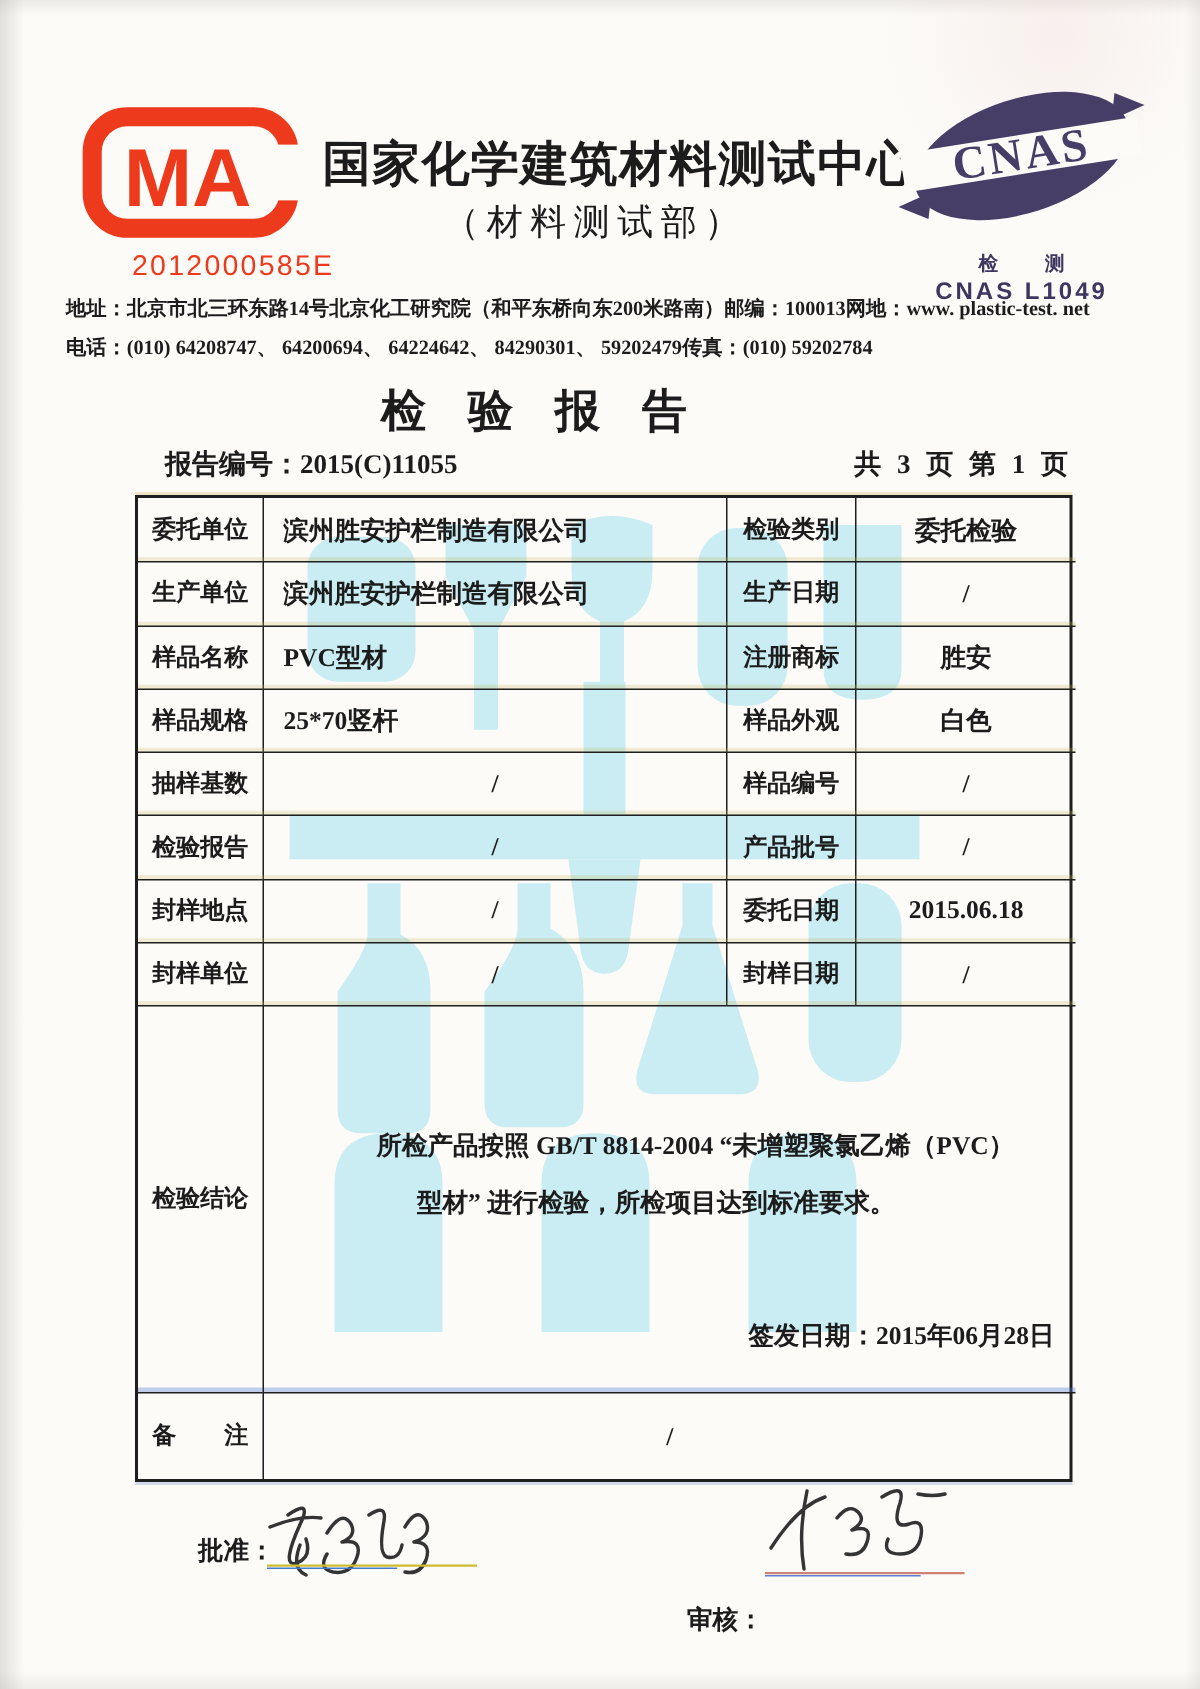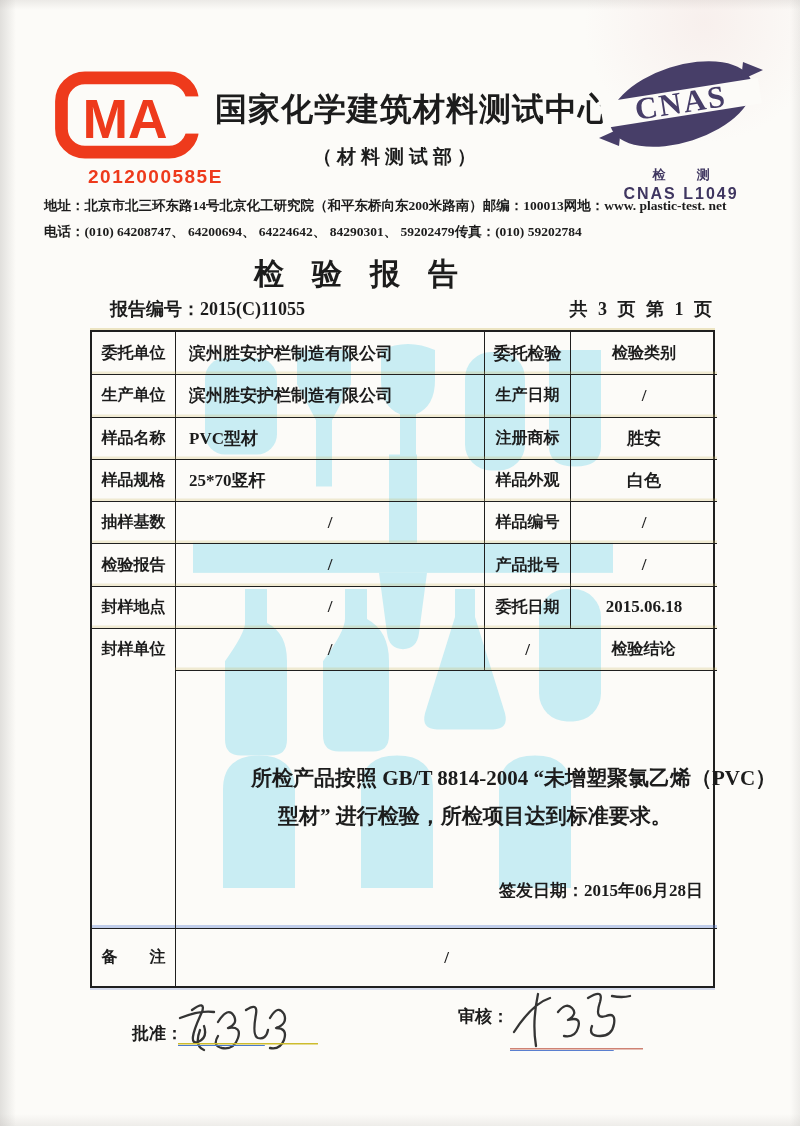--- a/index.html
+++ b/index.html
@@ -11,25 +11,25 @@
       linear-gradient(90deg, rgba(180,178,175,.38) 0, rgba(255,255,255,0) 16px),
       linear-gradient(270deg, rgba(195,193,190,.25) 0, rgba(255,255,255,0) 10px),
       linear-gradient(180deg, rgba(205,202,198,.35) 0, rgba(255,255,255,0) 10px),
       linear-gradient(0deg, rgba(205,202,198,.30) 0, rgba(255,255,255,0) 12px),
       #fcfbf8;
   }
   .abs{position:absolute;}
   
   .cma-block{left:52px;top:70px;width:150px;text-align:center;}
   .cma-cert{margin-top:2px;font-family:"Liberation Sans","DejaVu Sans",sans-serif;
-    font-weight:bold;font-size:19px;letter-spacing:1.5px;color:#ee3a1c;margin-left:36px;}
+    font-weight:normal;font-size:19px;letter-spacing:1.5px;color:#ee3a1c;margin-left:36px;}
   .titles{left:192px;top:88px;width:410px;text-align:center;}
   .main-title{font-family:Liberation Sans, sans-serif;font-weight:bold;
     font-size:32px;letter-spacing:1px;white-space:nowrap;margin-left:23px;}
-  .sub-title{margin-top:12px;font-weight:bold;font-size:19px;letter-spacing:5px;}
+  .sub-title{margin-top:0;font-weight:normal;font-size:24px;letter-spacing:5px;}
   .cnas-block{left:596px;top:56px;width:170px;text-align:center;color:#3f3660;}
   .cnas-tag{margin-top:2px;font-weight:bold;font-size:13px;letter-spacing:14px;margin-right:-14px;}
   .cnas-code{font-family:"Liberation Sans","DejaVu Sans",sans-serif;font-weight:bold;
     font-size:16px;letter-spacing:2px;margin-top:1px;}
   
   .contact{left:44px;top:193px;width:714px;font-size:13.5px;font-weight:600;line-height:26px;}
   .contact .row{display:flex;white-space:nowrap;}
   
   .heading-wrap{left:0;top:254px;width:712px;text-align:center;}
   .heading{font-weight:bold;font-size:30px;letter-spacing:28px;margin-right:-28px;display:inline-block;}
@@ -49,22 +49,22 @@
   }
   .c{box-sizing:border-box;display:flex;align-items:center;justify-content:center;
      font-weight:bold;font-size:16px;white-space:nowrap;}
   .val{font-size:17px;}
   .bl{border-left:1.5px solid #1f1f1f;}
   .bt{border-top:1.5px solid #1f1f1f;box-shadow:0 -2.5px 0 rgba(205,185,95,.25);}
   .btb{box-shadow:0 -3px 0 rgba(80,120,210,.35);text-align:right;}
   .left{justify-content:flex-start;padding-left:13px;}
   .span3{grid-column:2/5;}
   .concl{position:relative;display:block;}
-  .concl-text{position:absolute;top:88px;left:58px;right:36px;font-weight:bold;
-    font-size:21px;line-height:38px;text-indent:17px;}
+  .concl-text{position:absolute;top:74px;left:58px;right:36px;font-weight:bold;
+    font-size:17px;line-height:38px;text-indent:17px;}
   .concl-l2{text-indent:0;margin-left:44px;}
   .sign-date{position:absolute;right:14px;bottom:26px;font-weight:bold;font-size:17px;}
   
   .sig-label{font-weight:bold;font-size:17px;}
   .underline{height:3px;background-repeat:no-repeat;}
   .u-approve{background-image:linear-gradient(#cdbc2e,#cdbc2e),linear-gradient(#4a79cc,#4a79cc);
     background-size:100% 1.5px,62% 1.5px;background-position:top left,bottom left;}
   .u-review{background-image:linear-gradient(#cf8273,#cf8273),linear-gradient(#5a7fd0,#5a7fd0);
     background-size:100% 1.5px,78% 1.5px;background-position:top left,bottom left;}
   .sig-stroke{stroke:#232323;stroke-width:2.3;fill:none;stroke-linecap:round;stroke-linejoin:round;opacity:.92;}
@@ -144,22 +144,22 @@
         <path d="M30,452 q0,-34 36,-34 q36,0 36,34 v98 h-72 z"></path>
         <path d="M168,452 q0,-34 36,-34 q36,0 36,34 v98 h-72 z"></path>
         <path d="M306,452 q0,-34 36,-34 q36,0 36,34 v98 h-72 z"></path>
       </g>
     </svg>
 
     <div class="grid">
 
       <div class="c">委托单位</div>
       <div class="c val bl left">滨州胜安护栏制造有限公司</div>
+      <div class="c bl">检验类别</div>
       <div class="c val bl">委托检验</div>
-      <div class="c bl">检验类别</div>
 
       <div class="c bt">生产单位</div>
       <div class="c val bl bt left">滨州胜安护栏制造有限公司</div>
       <div class="c bl bt">生产日期</div>
       <div class="c val bl bt">/</div>
 
       <div class="c bt">样品名称</div>
       <div class="c val bl bt left">PVC型材</div>
       <div class="c bl bt">注册商标</div>
       <div class="c val bl bt">胜安</div>
@@ -179,20 +179,21 @@
       <div class="c bl bt">产品批号</div>
       <div class="c val bl bt">/</div>
 
       <div class="c bt">封样地点</div>
       <div class="c val bl bt">/</div>
       <div class="c bl bt">委托日期</div>
       <div class="c val bl bt">2015.06.18</div>
 
       <div class="c bt">封样单位</div>
       <div class="c val bl bt">/</div>
+      <div class="c bl bt">封样日期</div>
       <div class="c val bl bt">/</div>
 
       <div class="c bt">检验结论</div>
       <div class="c bl bt span3 concl">
         <div class="concl-text">
           <div>所检产品按照 GB/T 8814-2004 “未增塑聚氯乙烯（PVC）</div>
           <div class="concl-l2">型材” 进行检验，所检项目达到标准要求。</div>
         </div>
         <div class="sign-date"><span>签发日期：</span><span>2015年06月28日</span></div>
       </div>
@@ -201,19 +202,19 @@
       <div class="c val bl bt btb span3">/</div>
     </div>
   </div>
 
   <div class="abs sig-label" style="left:132px;top:1022px;">批准：</div>
   <svg class="abs" style="left:170px;top:996px;" width="140" height="56" viewBox="0 0 140 56">
     <path class="sig-stroke" d="M22,14 q14,-10 10,2 q-16,34 -4,30 q10,-4 6,-16 M10,22 q20,-8 34,-6 M30,34 q-6,16 4,20 M48,26 q10,-16 16,-6 q4,8 -6,12 q14,-2 10,10 q-4,12 -16,10 q-10,-2 -4,-12 M76,14 q12,-8 10,4 q-4,22 2,24 q8,2 10,-8 M100,22 q8,-14 14,-4 q4,10 -8,14 q12,0 8,12 q-4,10 -14,8"></path>
   </svg>
   <div class="abs underline u-approve" style="left:178px;top:1043px;width:140px;"></div>
 
-  <div class="abs sig-label" style="left:458px;top:1005px;">审核：</div>
+  <div class="abs sig-label" style="left:458px;top:1068px;">审核：</div>
   <svg class="abs" style="left:500px;top:988px;" width="150" height="62" viewBox="0 0 150 62">
     <path class="sig-stroke" d="M14,44 q18,-28 36,-34 M38,6 q-6,28 -2,52 M58,24 q8,-10 14,-4 q6,6 -4,12 q14,-4 10,8 q-3,10 -14,8 M88,10 q16,-10 12,4 q-6,18 6,14 q10,-4 8,8 q-2,12 -14,12 q-12,0 -8,-10 M112,8 q10,2 18,0"></path>
   </svg>
   <div class="abs underline u-review" style="left:510px;top:1048px;width:133px;"></div>
 
 </div>
 
 </body></html>

